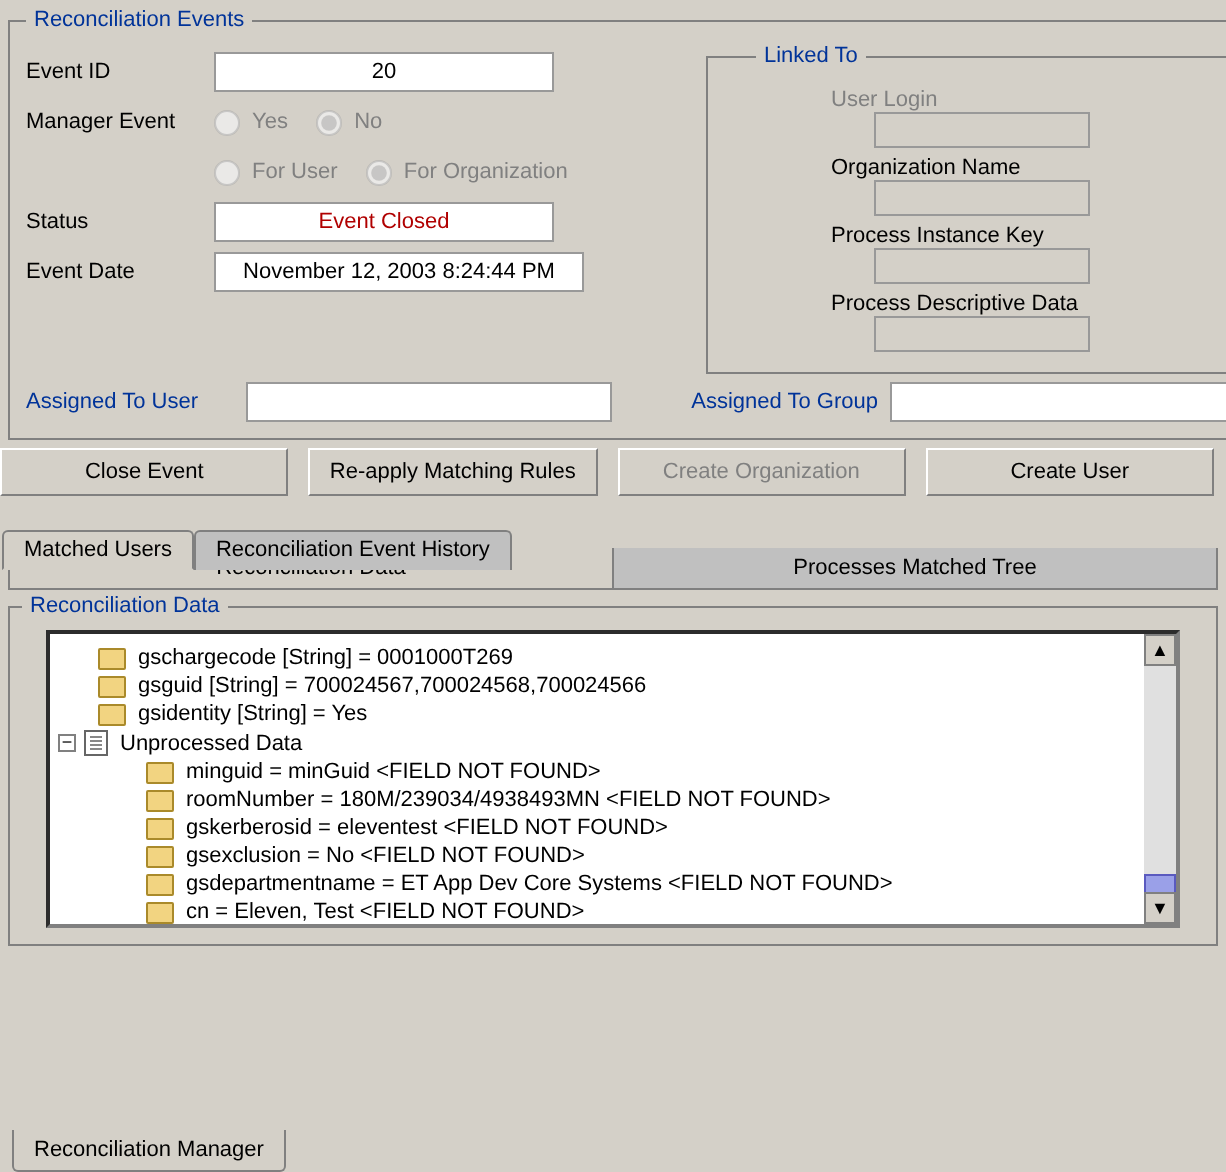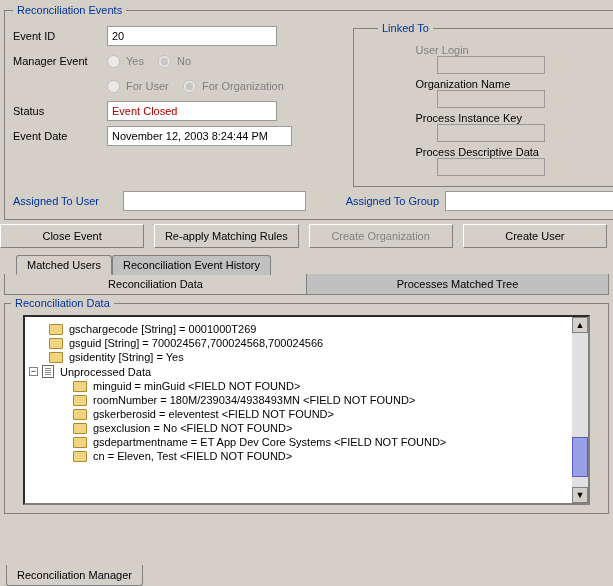--- a/index.html
+++ b/index.html
@@ -31,20 +31,21 @@
   .lbl { width:94px; color:#000; flex-shrink:0;}
   .lbl-blue { color:#003399; }
   .lbl-red { color:#b00000; }
   .input {
     border:1px solid #999;
     background:#fff;
     height:20px;
     width:170px;
     padding:2px 4px;
     font-size:11px;
+    text-align:center;
   }
   .input-red { color:#b00000; }
   .radio-wrap { display:flex; align-items:center; color:#808080; gap:4px;}
   .radio-wrap input { margin:0 2px 0 0;}
   .lt-row { display:flex; align-items:center; margin:4px 0;flex-direction:column; }
   .lt-lbl { width:150px; color:#808080;}
   .lt-inp { width:108px; height:18px; border:1px solid #999; background:#d4d0c8;}
   .assigned-row { display:flex; align-items:center; margin-top:4px; gap:6px;}
   .assigned-row .assigned-input {flex:0 0 170px; height:20px; border:1px solid #999; background:#fff;}
   .btn-bar { display:flex; gap:10px; margin:4px 6px 6px 0;}
@@ -52,21 +53,21 @@
     background:#d4d0c8;
     border:1px solid #808080;
     border-top-color:#fff; border-left-color:#fff;
     font-size:11px;
     height:24px;
     padding:0 8px;
     cursor:pointer;
     flex:1;
   }
   button.winbtn:disabled { color:#808080; cursor:default;}
-  .tabs { display:flex; margin:0 16px; position:relative; top:1px;}
+  .tabs { display:flex; margin:0 1px; position:relative; top:11px;}
   .tab {
     background:#c0c0c0;
     border:1px solid #808080;
     border-bottom:none;
     padding:3px 10px;
     font-size:11px;
     margin-right:0px;
     border-top-left-radius:3px; border-top-right-radius:3px;
     cursor:pointer;
   }
@@ -74,21 +75,21 @@
   .subtab-row { display:flex; margin:0 4px;}
   .subtab {
     flex:1; text-align:center; background:#d4d0c8;
     border:1px solid #808080; border-top:none;
     padding:4px 0; font-size:11px; cursor:pointer;
   }
   .subtab + .subtab { border-left:none;}
   .tree-area {
     margin:2px 12px 2px 12px; background:#fff;
     border:2px inset #808080;
-    height:190px;
+    height:149px;
     overflow:auto;
     position:relative;
   }
   .tree-inner { padding:4px 4px 4px 24px;}
   .tree-item { display:flex; align-items:center; margin:2px 0; white-space:nowrap;}
   .tree-sub { margin-left:24px; }
   .folder-icon { width:14px; height:11px; background:#f2d481; border:1px solid #aa8a2a; border-radius:1px; margin-right:6px; flex-shrink:0;}
   .page-icon { width:12px; height:13px; background:#fff; border:1px solid #666; margin-right:6px; flex-shrink:0; position:relative;}
   .page-icon::after{content:"";position:absolute;top:2px;left:2px;right:2px;height:1px;background:#888;box-shadow:0 2px 0 #888,0 4px 0 #888,0 6px 0 #888;}
   .expander { width:9px; height:9px; border:1px solid #808080; background:#fff; color:#000; font-size:9px; line-height:7px; text-align:center; margin-right:4px; cursor:pointer; flex-shrink:0;}

